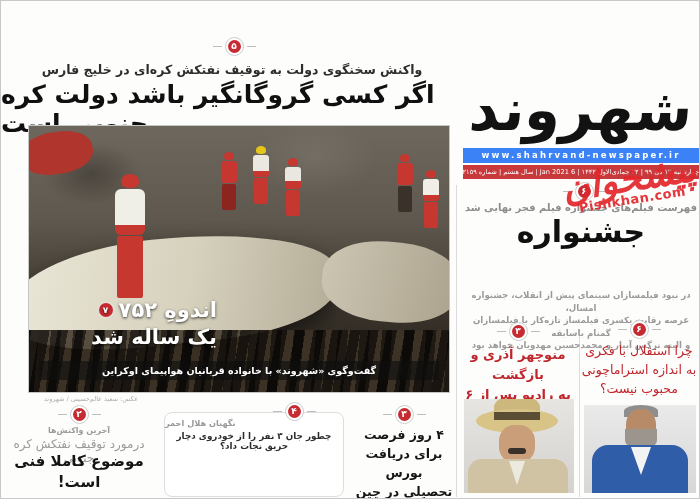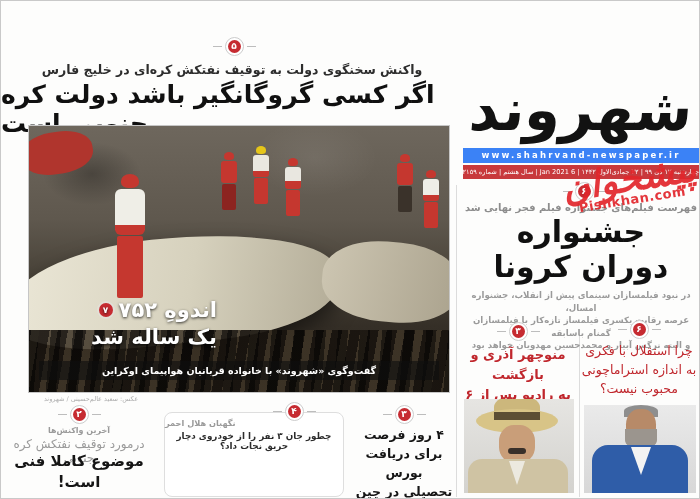--- a/index.html
+++ b/index.html
@@ -234,21 +234,20 @@
   <div class="abs marker" id="festival-marker">
     <span class="dash"></span>
     <span class="ring">
       <span class="num">۶</span>
     </span>
     <span class="dash"></span>
   </div>
   <div class="abs" id="festival-kicker">فهرست فیلم‌های جشنواره فیلم فجر نهایی شد</div>
   <div class="abs" id="festival-headline">
     <span>جشنواره</span>
-    <span>دوران کرونا</span>
   </div>
   <div class="abs" id="festival-body">
     <div>در نبود فیلمسازان سینمای پیش از انقلاب، جشنواره امسال،</div>
     <div>عرصه رقابت یکسری فیلمساز تازه‌کار با فیلمسازان گمنام باسابقه</div>
     <div>و البته نرگس آبیار و محمدحسین مهدویان خواهد بود</div>
   </div>
 
   <div class="abs marker" id="radio-marker">
     <span class="dash"></span>
     <span class="ring">

